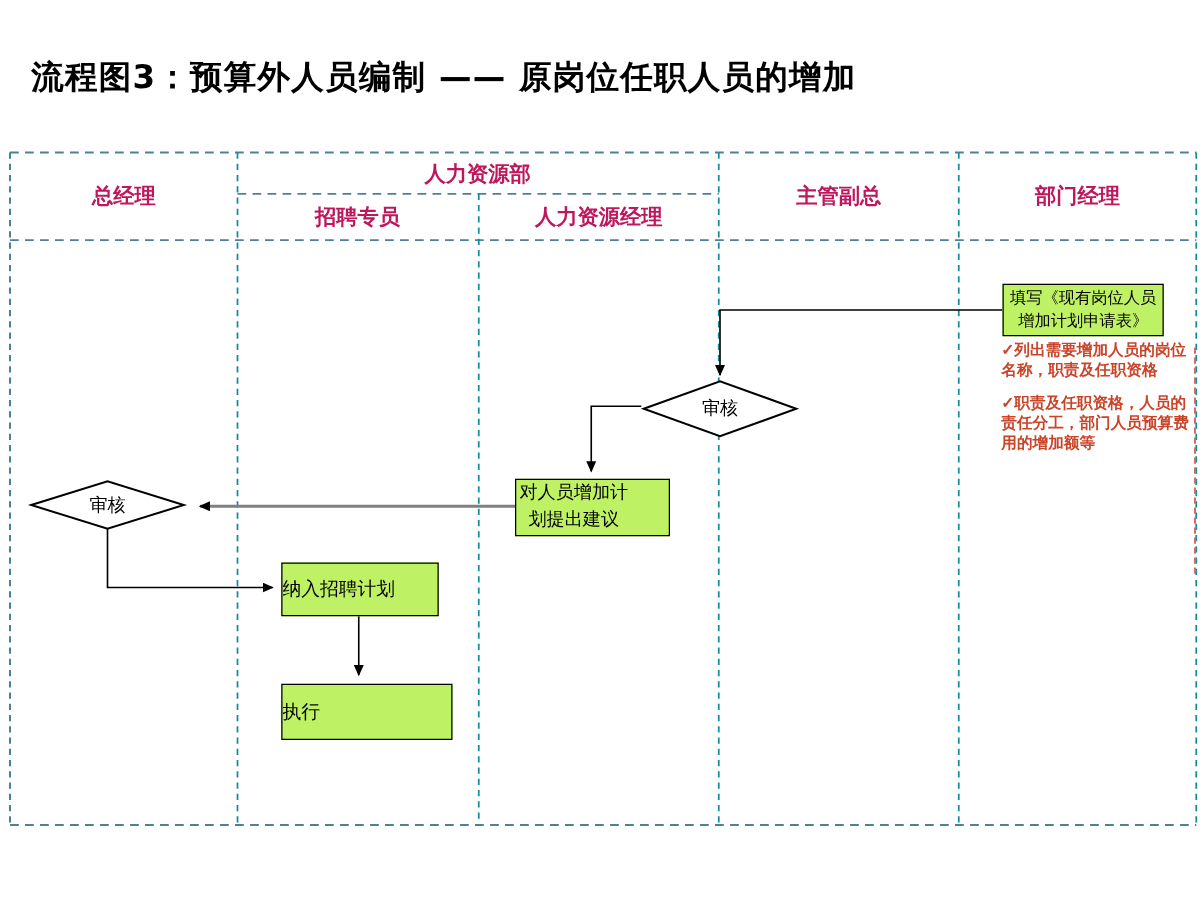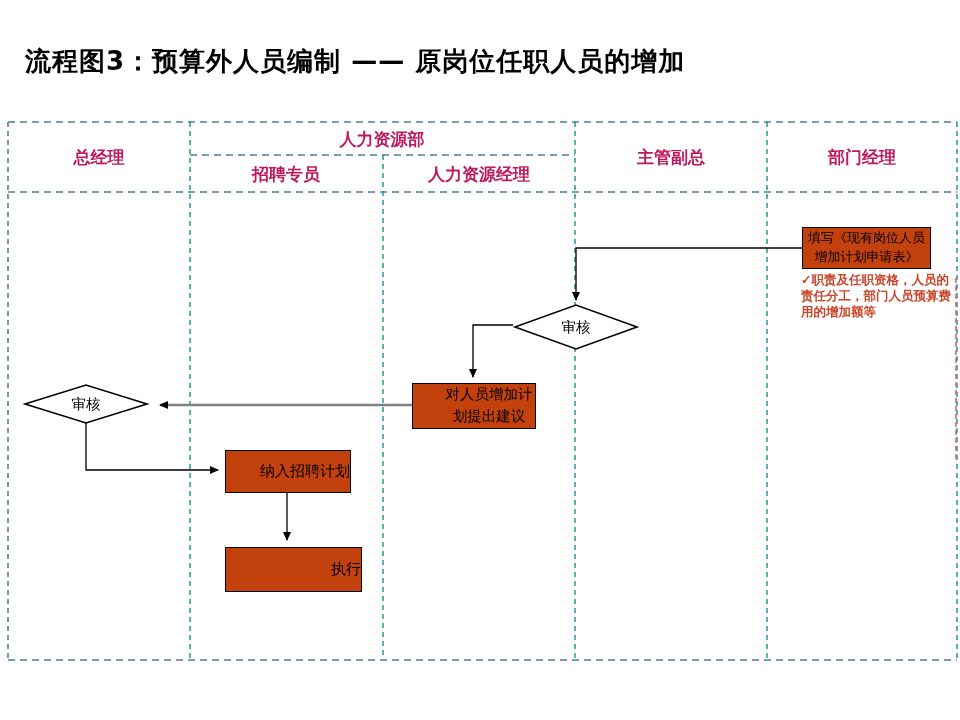--- a/index.html
+++ b/index.html
@@ -12,22 +12,22 @@
     font-family:"DejaVu Sans","Liberation Sans",sans-serif;
     font-size:26px; font-weight:bold; color:#000; letter-spacing:1px;
     white-space:nowrap;
   }
   svg.overlay { position:absolute; left:0; top:0; }
   .lane-label {
     position:absolute; transform:translate(-50%,-50%);
     font-size:17px; font-weight:bold; color:#be185d; white-space:nowrap;
   }
   .box {
-    position:absolute; box-sizing:border-box; background:#c2410c;
-    border:1.5px solid #000; display:flex; align-items:center; justify-content:flex-end;
+    position:absolute; box-sizing:border-box; background:#bef264;
+    border:1.5px solid #000; display:flex; align-items:center; justify-content:flex-start;
     text-align:center; color:#000;
   }
   #box-fill    { left:802px; top:227px; width:129px; height:42px; font-size:13px;  line-height:1.45; padding:2px; }
   #box-suggest { left:412px; top:383px; width:124px; height:46px; font-size:14.5px; line-height:1.5; }
   #box-suggest .wrap { width:92px; }
   #box-plan    { left:225px; top:450px; width:126px; height:43px; font-size:15px; }
   #box-exec    { left:225px; top:547px; width:137px; height:45px; font-size:15px; }
   .diamond-label {
     position:absolute; transform:translate(-50%,-50%);
     font-size:14.5px; color:#000; white-space:nowrap;text-align:center;
@@ -96,14 +96,15 @@
   <span>纳入招聘计划</span>
 </div>
 <div class="box" id="box-exec">
   <span>执行</span>
 </div>
 
 <div class="diamond-label" style="left:576px; top:327px;">审核</div>
 <div class="diamond-label" style="left:86px;  top:404px;">审核</div>
 
 <div id="annotations">
+  <p>✓列出需要增加人员的岗位名称，职责及任职资格</p>
   <p>✓职责及任职资格，人员的责任分工，部门人员预算费用的增加额等</p>
 </div>
 
 </body></html>

